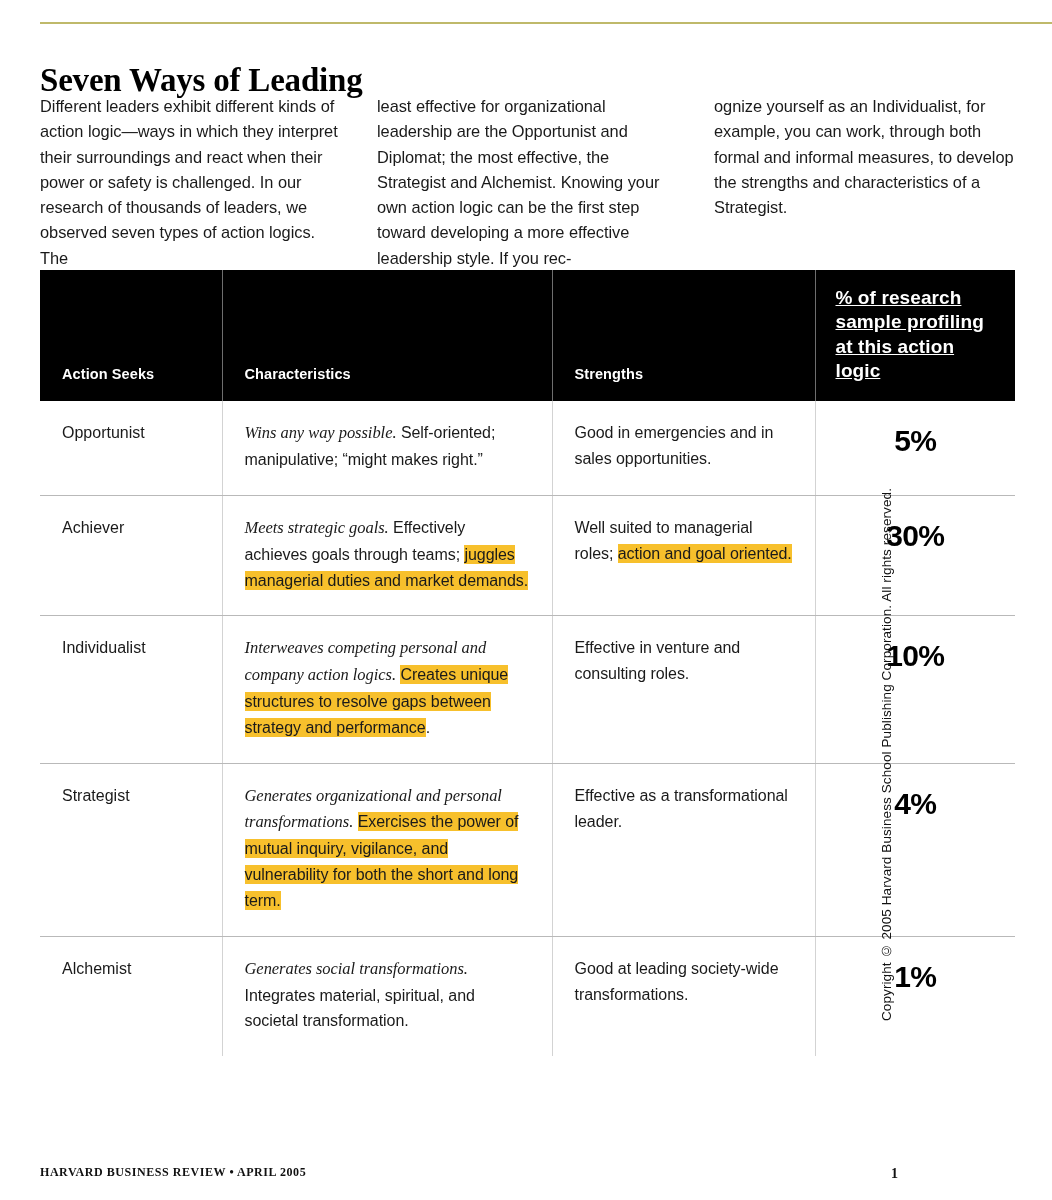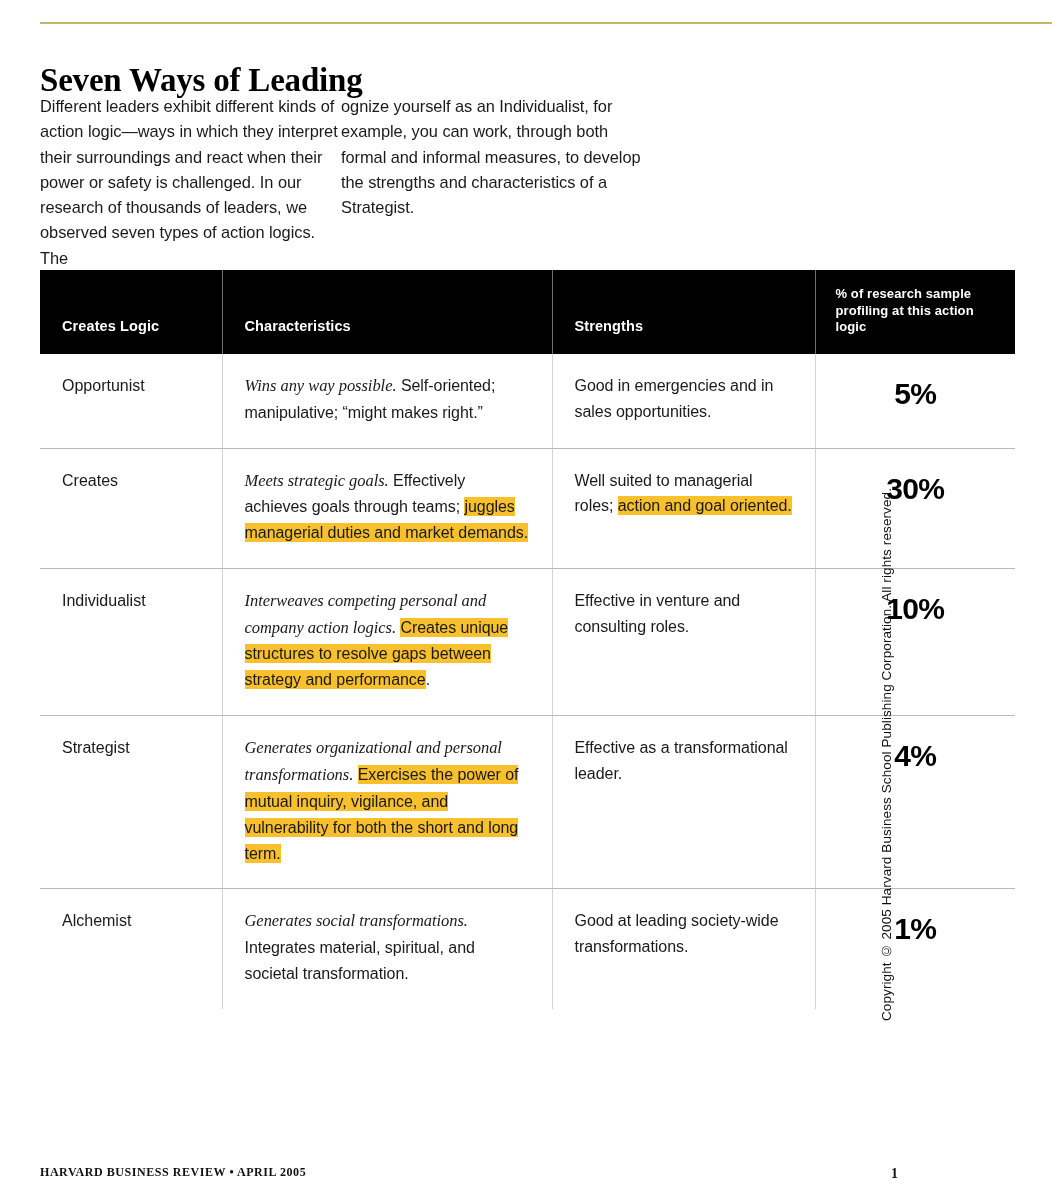--- a/index.html
+++ b/index.html
@@ -48,20 +48,21 @@
     line-height: 1.12;
   }
 
   
   .intro {
     position: absolute;
     left: 40px;
     top: 86px;
     width: 975px;
     display: flex;
+    gap: 36px;
   }
   .intro-col {
     width: 301px;
     font-size: 16.4px;
     line-height: 1.54;
     color: #1a1a1a;
     letter-spacing: -0.05px;
   }
 
   
@@ -87,21 +88,21 @@
     font-size: 14.5px;
     font-weight: bold;
     font-stretch: condensed;
     letter-spacing: 0.1px;
     padding: 10px 14px 18px 22px;
     height: 78px;
     border-right: 1px solid #6e6e6e;
     line-height: 1.28;
   }
   .tbl thead th.last { border-right: none; padding-left: 20px; vertical-align: top; padding-top: 16px; }
-  .tbl thead th.h-pct { font-size: 13px; }
+  .tbl thead th.h-pct { font-size: 19px; text-decoration: underline; }
 
   .tbl tbody td {
     vertical-align: top;
     border-right: 1px solid #d3d3d3;
     border-bottom: 1px solid #b9b9b9;
     padding: 19px 20px 22px 22px;
     font-size: 16px;
     line-height: 1.62;
     background: #fff;
   }
@@ -175,47 +176,48 @@
 <body>
 
 <div class="page">
 
   <div class="top-rule"></div>
 
   <h1 class="title">Seven Ways of Leading</h1>
 
   <div class="intro">
     <div class="intro-col">Different leaders exhibit different kinds of action logic—ways in which they interpret their surroundings and react when their power or safety is challenged. In our research of thousands of leaders, we observed seven types of action logics. The</div>
+    <div class="intro-col">least effective for organizational leadership are the Opportunist and Diplomat; the most effective, the Strategist and Alchemist. Knowing your own action logic can be the first step toward developing a more effective leadership style. If you rec-</div>
     <div class="intro-col">ognize yourself as an Individualist, for example, you can work, through both formal and informal measures, to develop the strengths and characteristics of a Strategist.</div>
   </div>
 
   <table class="tbl">
     <colgroup>
       <col class="c1">
         <col class="c2">
         <col class="c3">
         <col class="c4">
     </colgroup>
     <thead>
       <tr>
-        <th>Creates Logic</th>
+        <th>Action Seeks</th>
         <th>Characteristics</th>
         <th>Strengths</th>
         <th class="last h-pct">% of research sample profiling at this action logic</th>
       </tr>
     </thead>
     <tbody id="tbody">
         <tr>
           <td class="cell-logic">Opportunist</td>
           <td class="cell-char"><em>Wins any way possible.</em> Self-oriented; manipulative; “might makes right.”</td>
           <td class="cell-str">Good in emergencies and in sales opportunities.</td>
           <td class="cell-pct"><span class="pct">5%</span></td>
         </tr>
         <tr>
-          <td class="cell-logic">Creates</td>
+          <td class="cell-logic">Achiever</td>
           <td class="cell-char"><em>Meets strategic goals.</em> Effectively achieves goals through teams; <mark class="hl">juggles managerial duties and market demands.</mark></td>
           <td class="cell-str">Well suited to managerial roles; <mark class="hl">action and goal oriented.</mark></td>
           <td class="cell-pct"><span class="pct">30%</span></td>
         </tr>
         <tr>
           <td class="cell-logic">Individualist</td>
           <td class="cell-char"><em>Interweaves competing personal and company action logics.</em> <mark class="hl">Creates unique structures to resolve gaps between strategy and performance</mark>.</td>
           <td class="cell-str">Effective in venture and consulting roles.</td>
           <td class="cell-pct"><span class="pct">10%</span></td>
         </tr>

